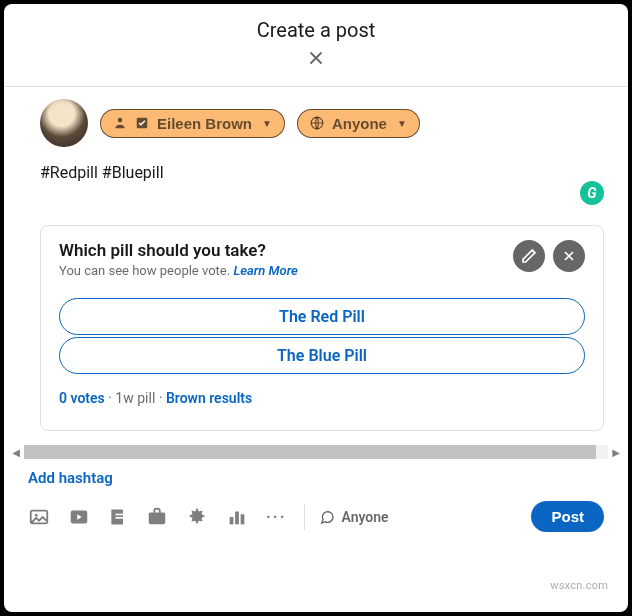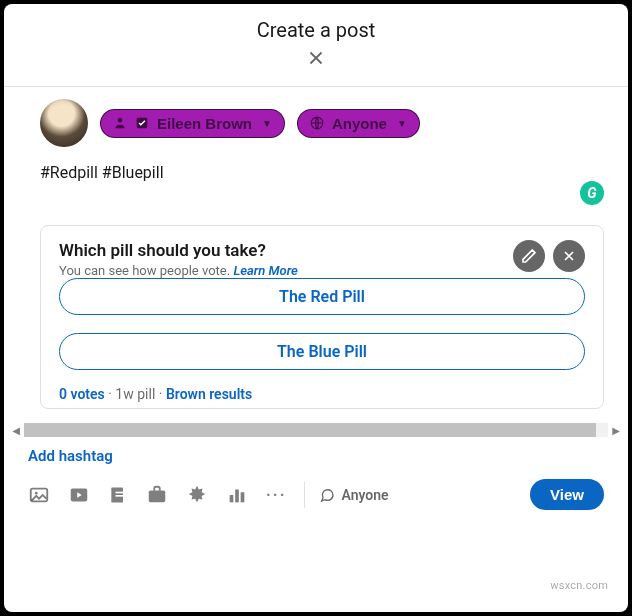--- a/index.html
+++ b/index.html
@@ -5,32 +5,32 @@
     * { margin: 0; padding: 0; box-sizing: border-box; }
     body { font-family: -apple-system, BlinkMacSystemFont, "Segoe UI", Roboto, Helvetica, Arial, sans-serif; background: #000; width: 632px; height: 616px; overflow: hidden; position: relative; }
     .modal { position: absolute; top: 4px; left: 4px; right: 4px; bottom: 4px; background: #fff; border-radius: 8px; display: flex; flex-direction: column; }
     .header { display: flex; align-items: center; justify-content: space-between; padding: 14px 24px 12px; border-bottom: 1px solid #e0e0e0; flex-direction: column; }
     .header h1 { font-size: 20px; font-weight: 400; color: rgba(0,0,0,0.9); }
     .close-btn { background: none; border: none; cursor: pointer; color: rgba(0,0,0,0.6); width: 32px; height: 32px; display: flex; align-items: center; justify-content: center; }
     .body { flex: 1; display: flex; flex-direction: column; overflow: hidden; }
     .author-row { display: flex; align-items: center; gap: 12px; padding: 12px 24px 8px 36px; }
     .avatar { width: 48px; height: 48px; border-radius: 50%; background: radial-gradient(circle at 45% 30%, #f6e4c8 0 30%, #5a4a3a 55%, #3a3028 100%); position: relative; overflow: hidden; }
     .avatar::after { content:""; position:absolute; inset:0; border-radius:50%; box-shadow: inset 0 0 6px rgba(0,0,0,0.2);}
-    .pill-btn { display: inline-flex; align-items: center; gap: 8px; border: 1px solid rgba(0,0,0,0.6); border-radius: 20px; padding: 5px 12px; background: #a21caf; cursor: pointer; color: rgba(0,0,0,0.6); font-size: 15px; font-weight: 600; }
+    .pill-btn { display: inline-flex; align-items: center; gap: 8px; border: 1px solid rgba(0,0,0,0.6); border-radius: 20px; padding: 5px 12px; background: #fdba74; cursor: pointer; color: rgba(0,0,0,0.6); font-size: 15px; font-weight: 600; }
     .pill-btn svg { flex-shrink: 0; }
     .post-text { padding: 8px 8px 0 36px; font-size: 16px; color: rgba(0,0,0,0.9); min-height: 40px; position: relative; }
     .grammarly { position: absolute; right: 24px; top: 26px; width: 24px; height: 24px; border-radius: 50%; background: #15c39a; color: #fff; display: flex; align-items: center; justify-content: center; font-weight: 700; font-size: 14px; font-style:italic;}
-    .poll-card { margin: 30px 24px 8px 36px; border: 1px solid #e0e0e0; border-radius: 8px; padding: 14px 18px 6px; }
+    .poll-card { margin: 30px 24px 8px 36px; border: 1px solid #e0e0e0; border-radius: 8px; padding: 14px 18px 24px; }
     .poll-head { display: flex; align-items: flex-start; justify-content: space-between; }
     .poll-q { font-size: 17px; font-weight: 600; color: rgba(0,0,0,0.9); }
     .poll-sub { font-size: 13px; color: rgba(0,0,0,0.6); margin-top: 3px; }
     .poll-sub a { color: #0a66c2; font-weight: 600; text-decoration: none; font-style: italic; }
     .poll-actions { display: flex; gap: 8px; }
     .icon-circle { width: 32px; height: 32px; border-radius: 50%; background: #666666; color: #fff; display: flex; align-items: center; justify-content: center; cursor: pointer; }
-    .poll-options { margin-top: 0; display: flex; flex-direction: column; gap: 18px; }
+    .poll-options { margin-top: 20px; display: flex; flex-direction: column; gap: 2px; }
     .poll-option { border: 1px solid #0a66c2; border-radius: 20px; text-align: center; padding: 8px 0; color: #0a66c2; font-weight: 600; font-size: 16px; cursor: pointer; background: #fff; }
     .poll-meta { margin-top: 16px; font-size: 14px; color: rgba(0,0,0,0.6); }
     .poll-meta .link { color: #0a66c2; font-weight: 600; cursor: pointer; }
     .scrollbar { display:flex; align-items:center; padding: 6px 6px 2px 6px; gap:2px; }
     .scrollbar .arrow { width:12px; height:14px; color: rgba(0,0,0,0.5); display:flex; align-items:center; justify-content:center; font-size:10px;}
     .scrollbar .track { flex:1; height:14px; background:#f1f1f1; position:relative;}
     .scrollbar .thumb { position:absolute; left:0; top:0; bottom:0; width:98%; background:#c1c1c1;}
     .add-hashtag { padding: 8px 24px 8px 24px; color:#0a66c2; font-weight:600; font-size:15px; cursor:pointer; }
     .footer { display:flex; align-items:center; padding: 6px 24px 14px 24px; gap: 4px; }
     .tool-icons { display:flex; align-items:center; gap: 18px; color: rgba(0,0,0,0.5); }
@@ -173,18 +173,18 @@
         </div>
       </div>
       <div class="sep"></div>
       <div class="comment-setting">
         <svg width="16" height="16" viewBox="0 0 24 24" fill="none" stroke="currentColor" stroke-width="2">
             <path d="M21 12a8 8 0 01-12 7l-5 2 2-5a8 8 0 1115-4z"></path>
           </svg>
         <span>Anyone</span>
       </div>
       <div class="spacer"></div>
-      <button class="post-btn">View</button>
+      <button class="post-btn">Post</button>
     </div>
   </div>
 </div>
 
 <div class="watermark">wsxcn.com</div>
 
 </body></html>

